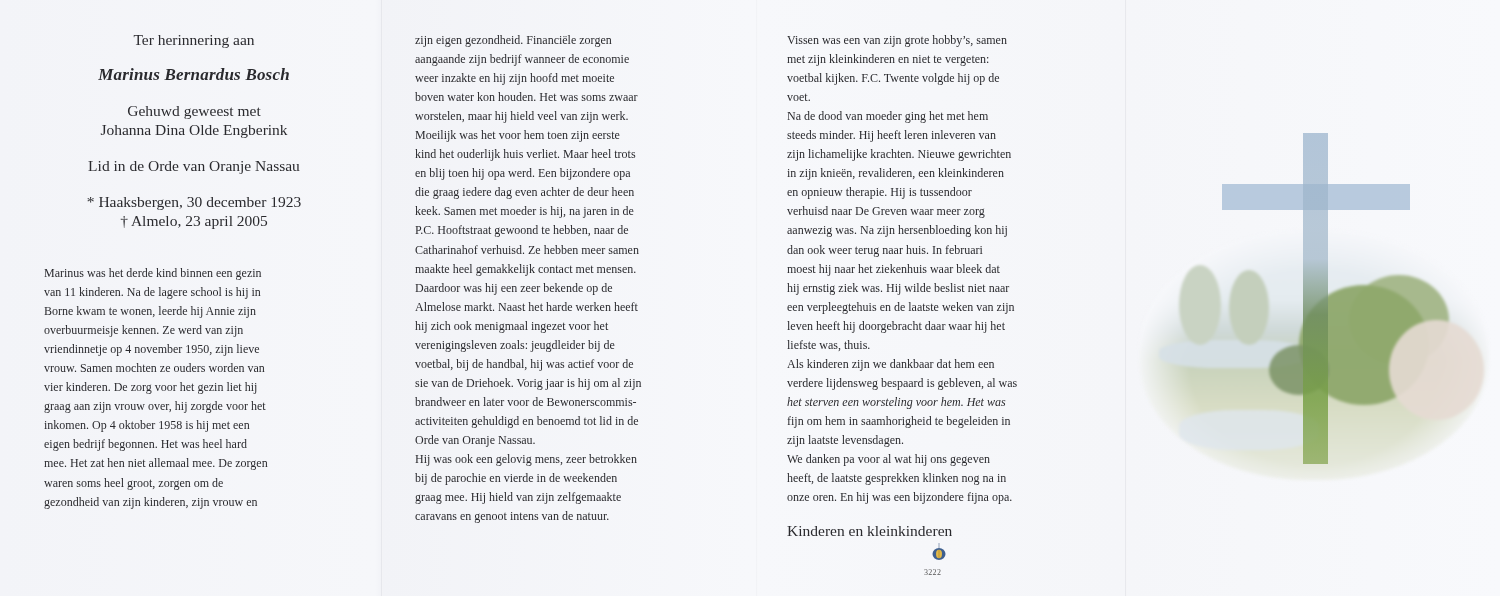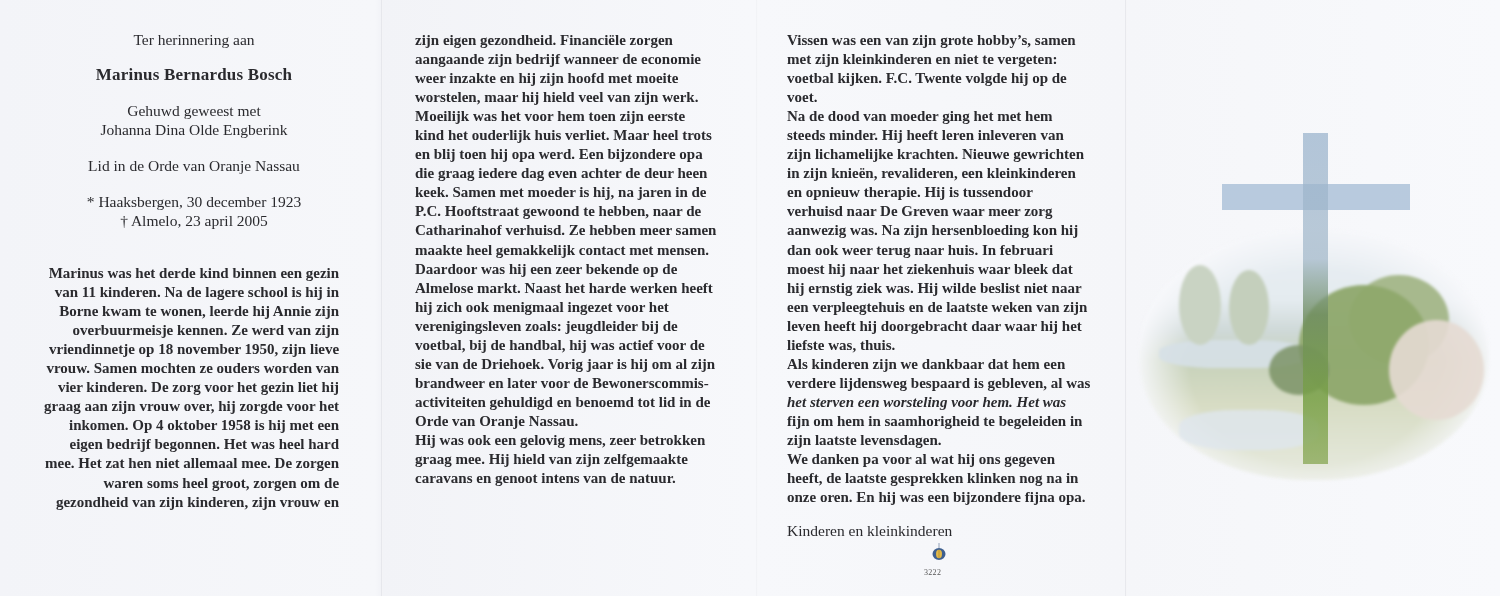--- a/index.html
+++ b/index.html
@@ -22,28 +22,28 @@
   .fold.f2 { left: 756px; opacity: 0.35; }
   .fold.f3 { left: 1125px; }
 
   .panel { position: absolute; top: 0; height: 596px; }
   .p1 { left: 44px; width: 330px; }
   .p2 { left: 415px; width: 330px; }
   .p3 { left: 787px; width: 330px; }
   .p4 { left: 1127px; width: 373px; }
   .hdr-line { font-size: 15.5px; line-height: 19px; white-space: nowrap; }
   .intro { position: absolute; top: 30px; left: 0; width: 300px; text-align: center; }
-  .intro .name { font-size: 17px; font-weight: bold; margin-top: 16px; letter-spacing: 0.2px; }
+  .intro .name { font-size: 17px; font-weight: bold; margin-top: 16px; letter-spacing: 0.2px; font-style: italic; }
   .intro .gap { height: 17px; }
 
-  .body-text { font-size: 15px; line-height: 19.05px; white-space: nowrap; font-weight: bold; }
+  .body-text { font-size: 12px; line-height: 19.05px; white-space: nowrap; }
   .body-text .ln { display: block; height: 19.05px; }
   .body-text .it { font-style: italic; }
 
-  .p1 .body-text { position: absolute; top: 264px; left: 0; text-align: right; }
+  .p1 .body-text { position: absolute; top: 264px; left: 0; }
   .p2 .body-text { position: absolute; top: 31px; left: 0; }
   .p3 .body-text { position: absolute; top: 31px; left: 0; }
   .sign { position: absolute; left: 0; top: 522px; font-size: 15.5px; white-space: nowrap; }
 
   .logo { position: absolute; left: 145px; top: 543px; width: 14px; height: 17px; }
   .logo-num { position: absolute; left: 137px; top: 568px; font-size: 8px; color: #555; letter-spacing: 0.3px; }
 
   
   .scene {
     position: absolute; left: 12px; top: 230px; width: 350px; height: 250px;
@@ -88,56 +88,58 @@
       <div class="hdr-line">Lid in de Orde van Oranje Nassau</div>
       <div class="gap"></div>
       <div class="hdr-line">* Haaksbergen, 30 december 1923</div>
       <div class="hdr-line">† Almelo, 23 april 2005</div>
     </div>
     <div class="body-text">
         <span class="ln">Marinus was het derde kind binnen een gezin</span>
         <span class="ln">van 11 kinderen. Na de lagere school is hij in</span>
         <span class="ln">Borne kwam te wonen, leerde hij Annie zijn</span>
         <span class="ln">overbuurmeisje kennen. Ze werd van zijn</span>
-        <span class="ln">vriendinnetje op 18 november 1950, zijn lieve</span>
+        <span class="ln">vriendinnetje op 4 november 1950, zijn lieve</span>
         <span class="ln">vrouw. Samen mochten ze ouders worden van</span>
         <span class="ln">vier kinderen. De zorg voor het gezin liet hij</span>
         <span class="ln">graag aan zijn vrouw over, hij zorgde voor het</span>
         <span class="ln">inkomen. Op 4 oktober 1958 is hij met een</span>
         <span class="ln">eigen bedrijf begonnen. Het was heel hard</span>
         <span class="ln">mee. Het zat hen niet allemaal mee. De zorgen</span>
         <span class="ln">waren soms heel groot, zorgen om de</span>
         <span class="ln">gezondheid van zijn kinderen, zijn vrouw en</span>
       </div>
   </div>
 
   <div class="panel p2">
     <div class="body-text">
         <span class="ln">zijn eigen gezondheid. Financiële zorgen</span>
         <span class="ln">aangaande zijn bedrijf wanneer de economie</span>
         <span class="ln">weer inzakte en hij zijn hoofd met moeite</span>
+        <span class="ln">boven water kon houden. Het was soms zwaar</span>
         <span class="ln">worstelen, maar hij hield veel van zijn werk.</span>
         <span class="ln">Moeilijk was het voor hem toen zijn eerste</span>
         <span class="ln">kind het ouderlijk huis verliet. Maar heel trots</span>
         <span class="ln">en blij toen hij opa werd. Een bijzondere opa</span>
         <span class="ln">die graag iedere dag even achter de deur heen</span>
         <span class="ln">keek. Samen met moeder is hij, na jaren in de</span>
         <span class="ln">P.C. Hooftstraat gewoond te hebben, naar de</span>
         <span class="ln">Catharinahof verhuisd. Ze hebben meer samen</span>
         <span class="ln">maakte heel gemakkelijk contact met mensen.</span>
         <span class="ln">Daardoor was hij een zeer bekende op de</span>
         <span class="ln">Almelose markt. Naast het harde werken heeft</span>
         <span class="ln">hij zich ook menigmaal ingezet voor het</span>
         <span class="ln">verenigingsleven zoals: jeugdleider bij de</span>
         <span class="ln">voetbal, bij de handbal, hij was actief voor de</span>
         <span class="ln">sie van de Driehoek. Vorig jaar is hij om al zijn</span>
         <span class="ln">brandweer en later voor de Bewonerscommis-</span>
         <span class="ln">activiteiten gehuldigd en benoemd tot lid in de</span>
         <span class="ln">Orde van Oranje Nassau.</span>
         <span class="ln">Hij was ook een gelovig mens, zeer betrokken</span>
+        <span class="ln">bij de parochie en vierde in de weekenden</span>
         <span class="ln">graag mee. Hij hield van zijn zelfgemaakte</span>
         <span class="ln">caravans en genoot intens van de natuur.</span>
       </div>
   </div>
 
   <div class="panel p3">
     <div class="body-text">
         <span class="ln">Vissen was een van zijn grote hobby’s, samen</span>
         <span class="ln">met zijn kleinkinderen en niet te vergeten:</span>
         <span class="ln">voetbal kijken. F.C. Twente volgde hij op de</span>

